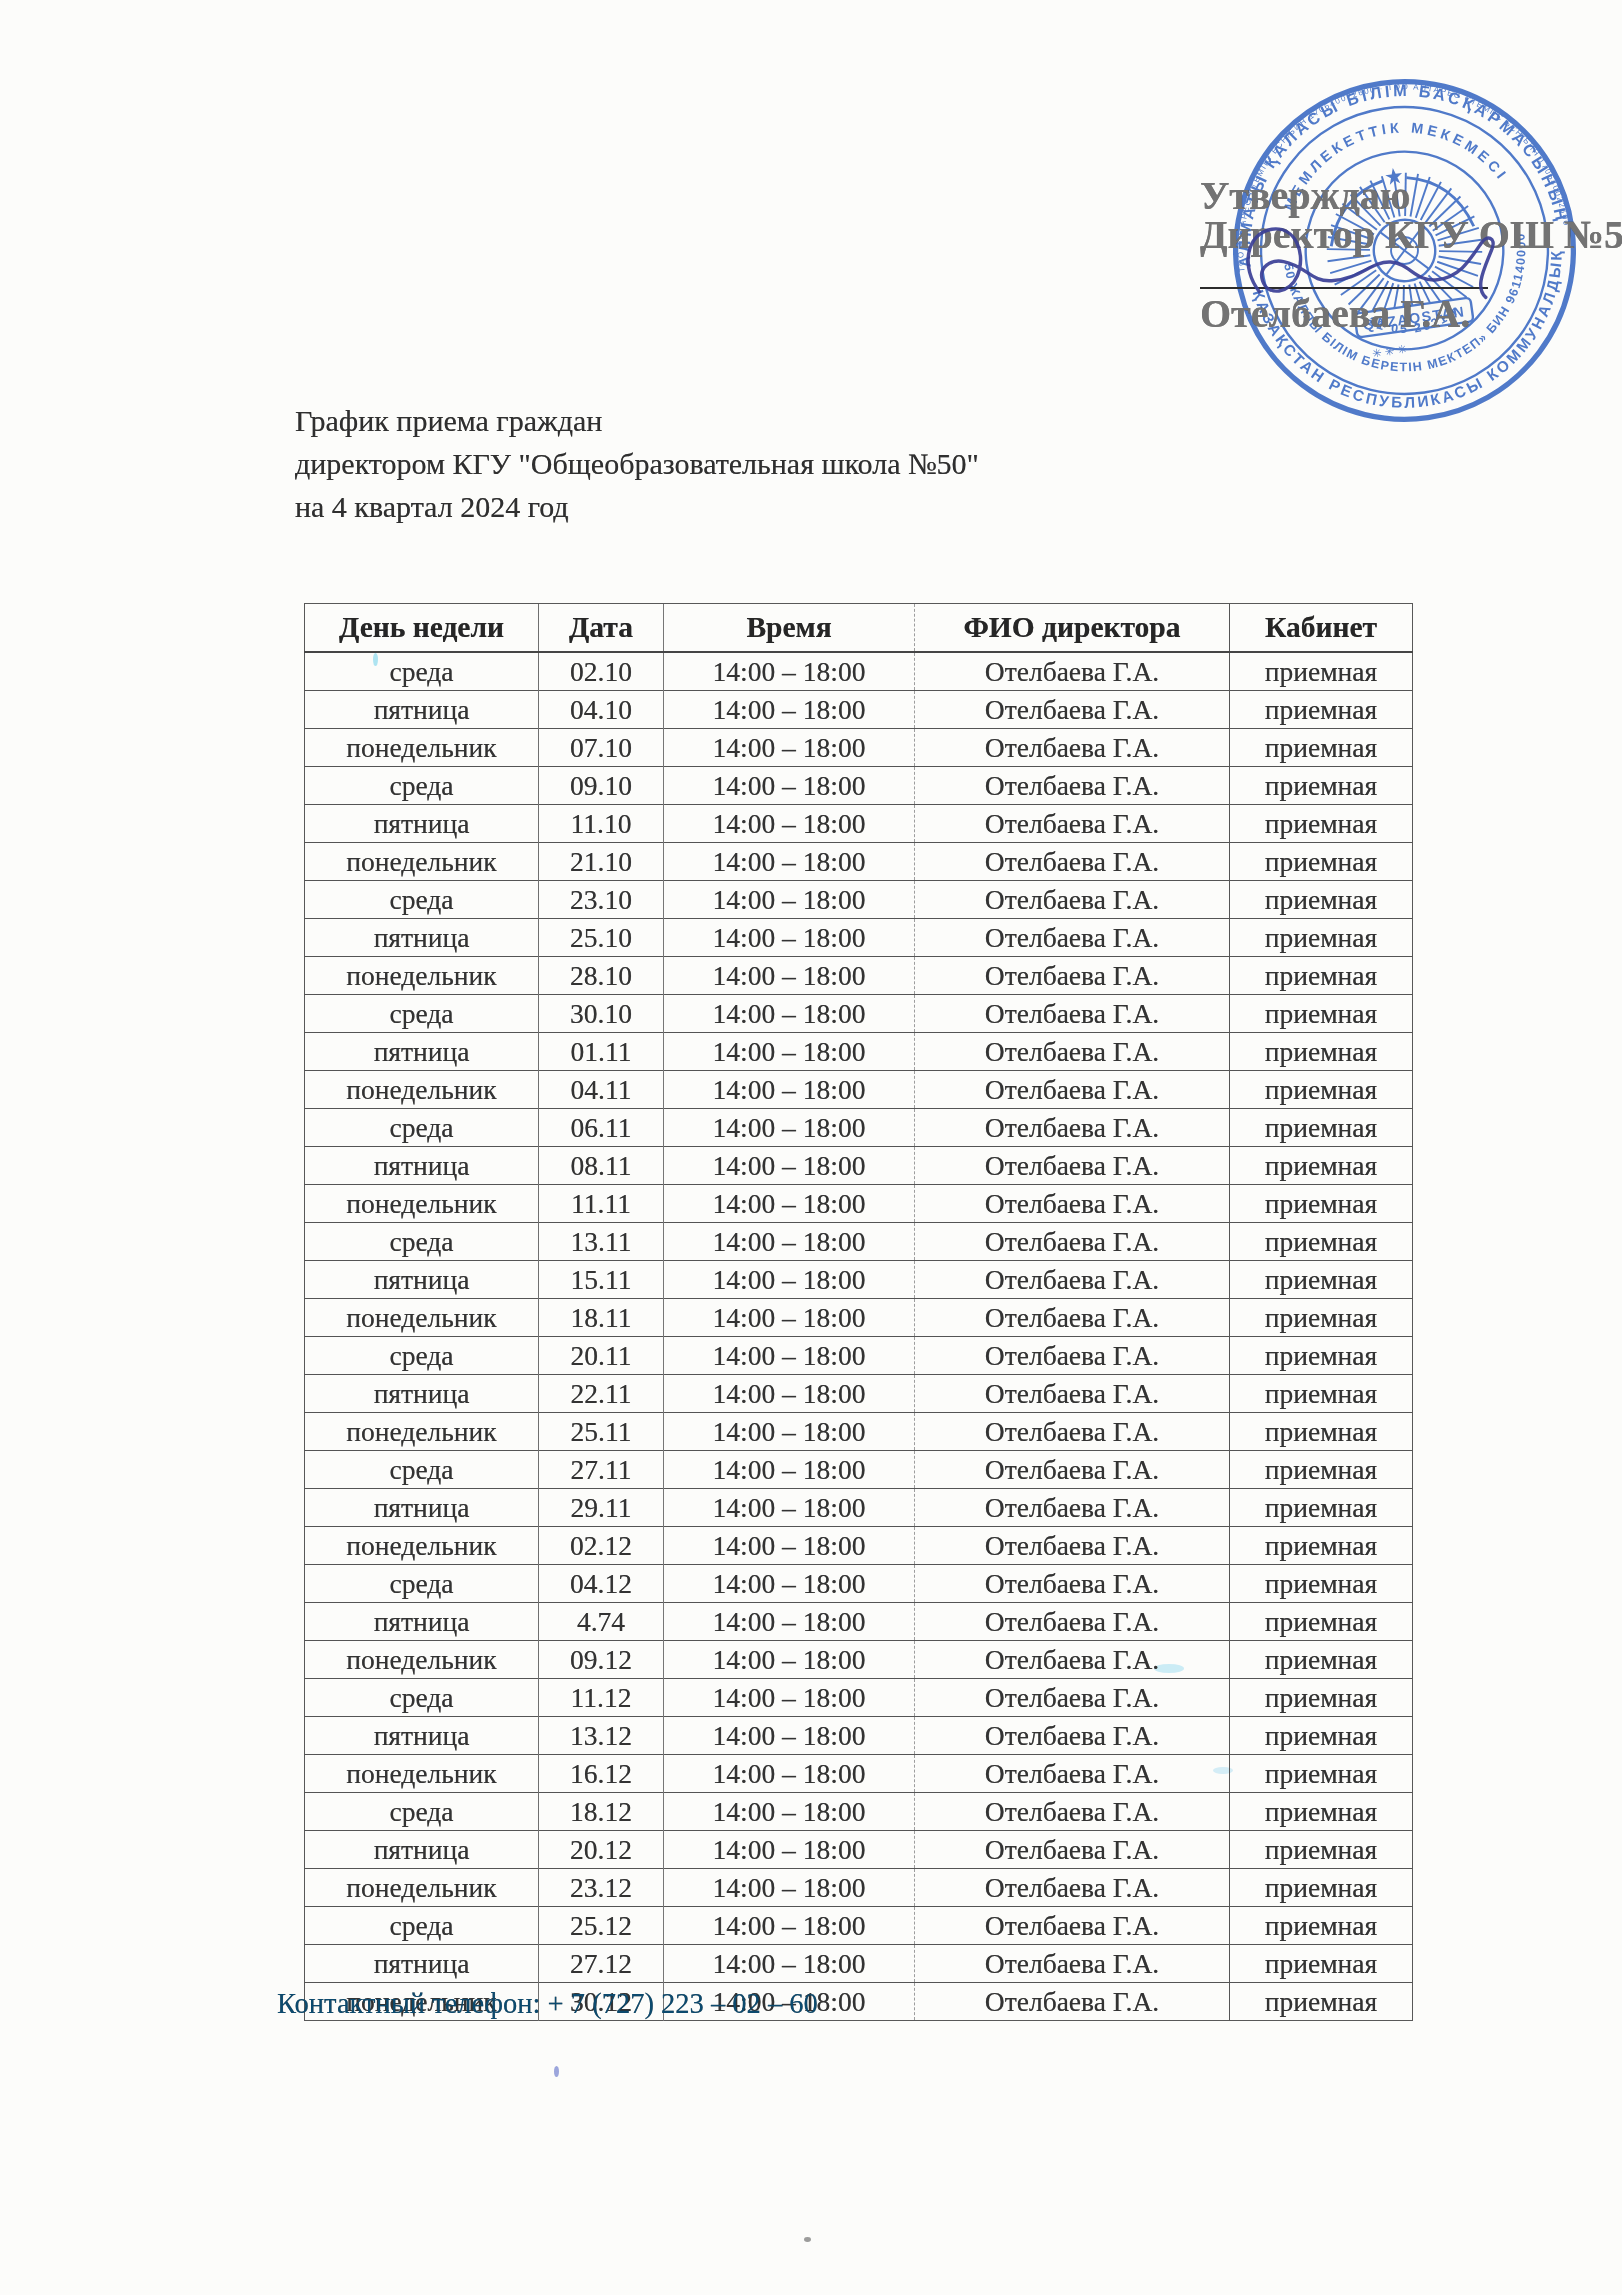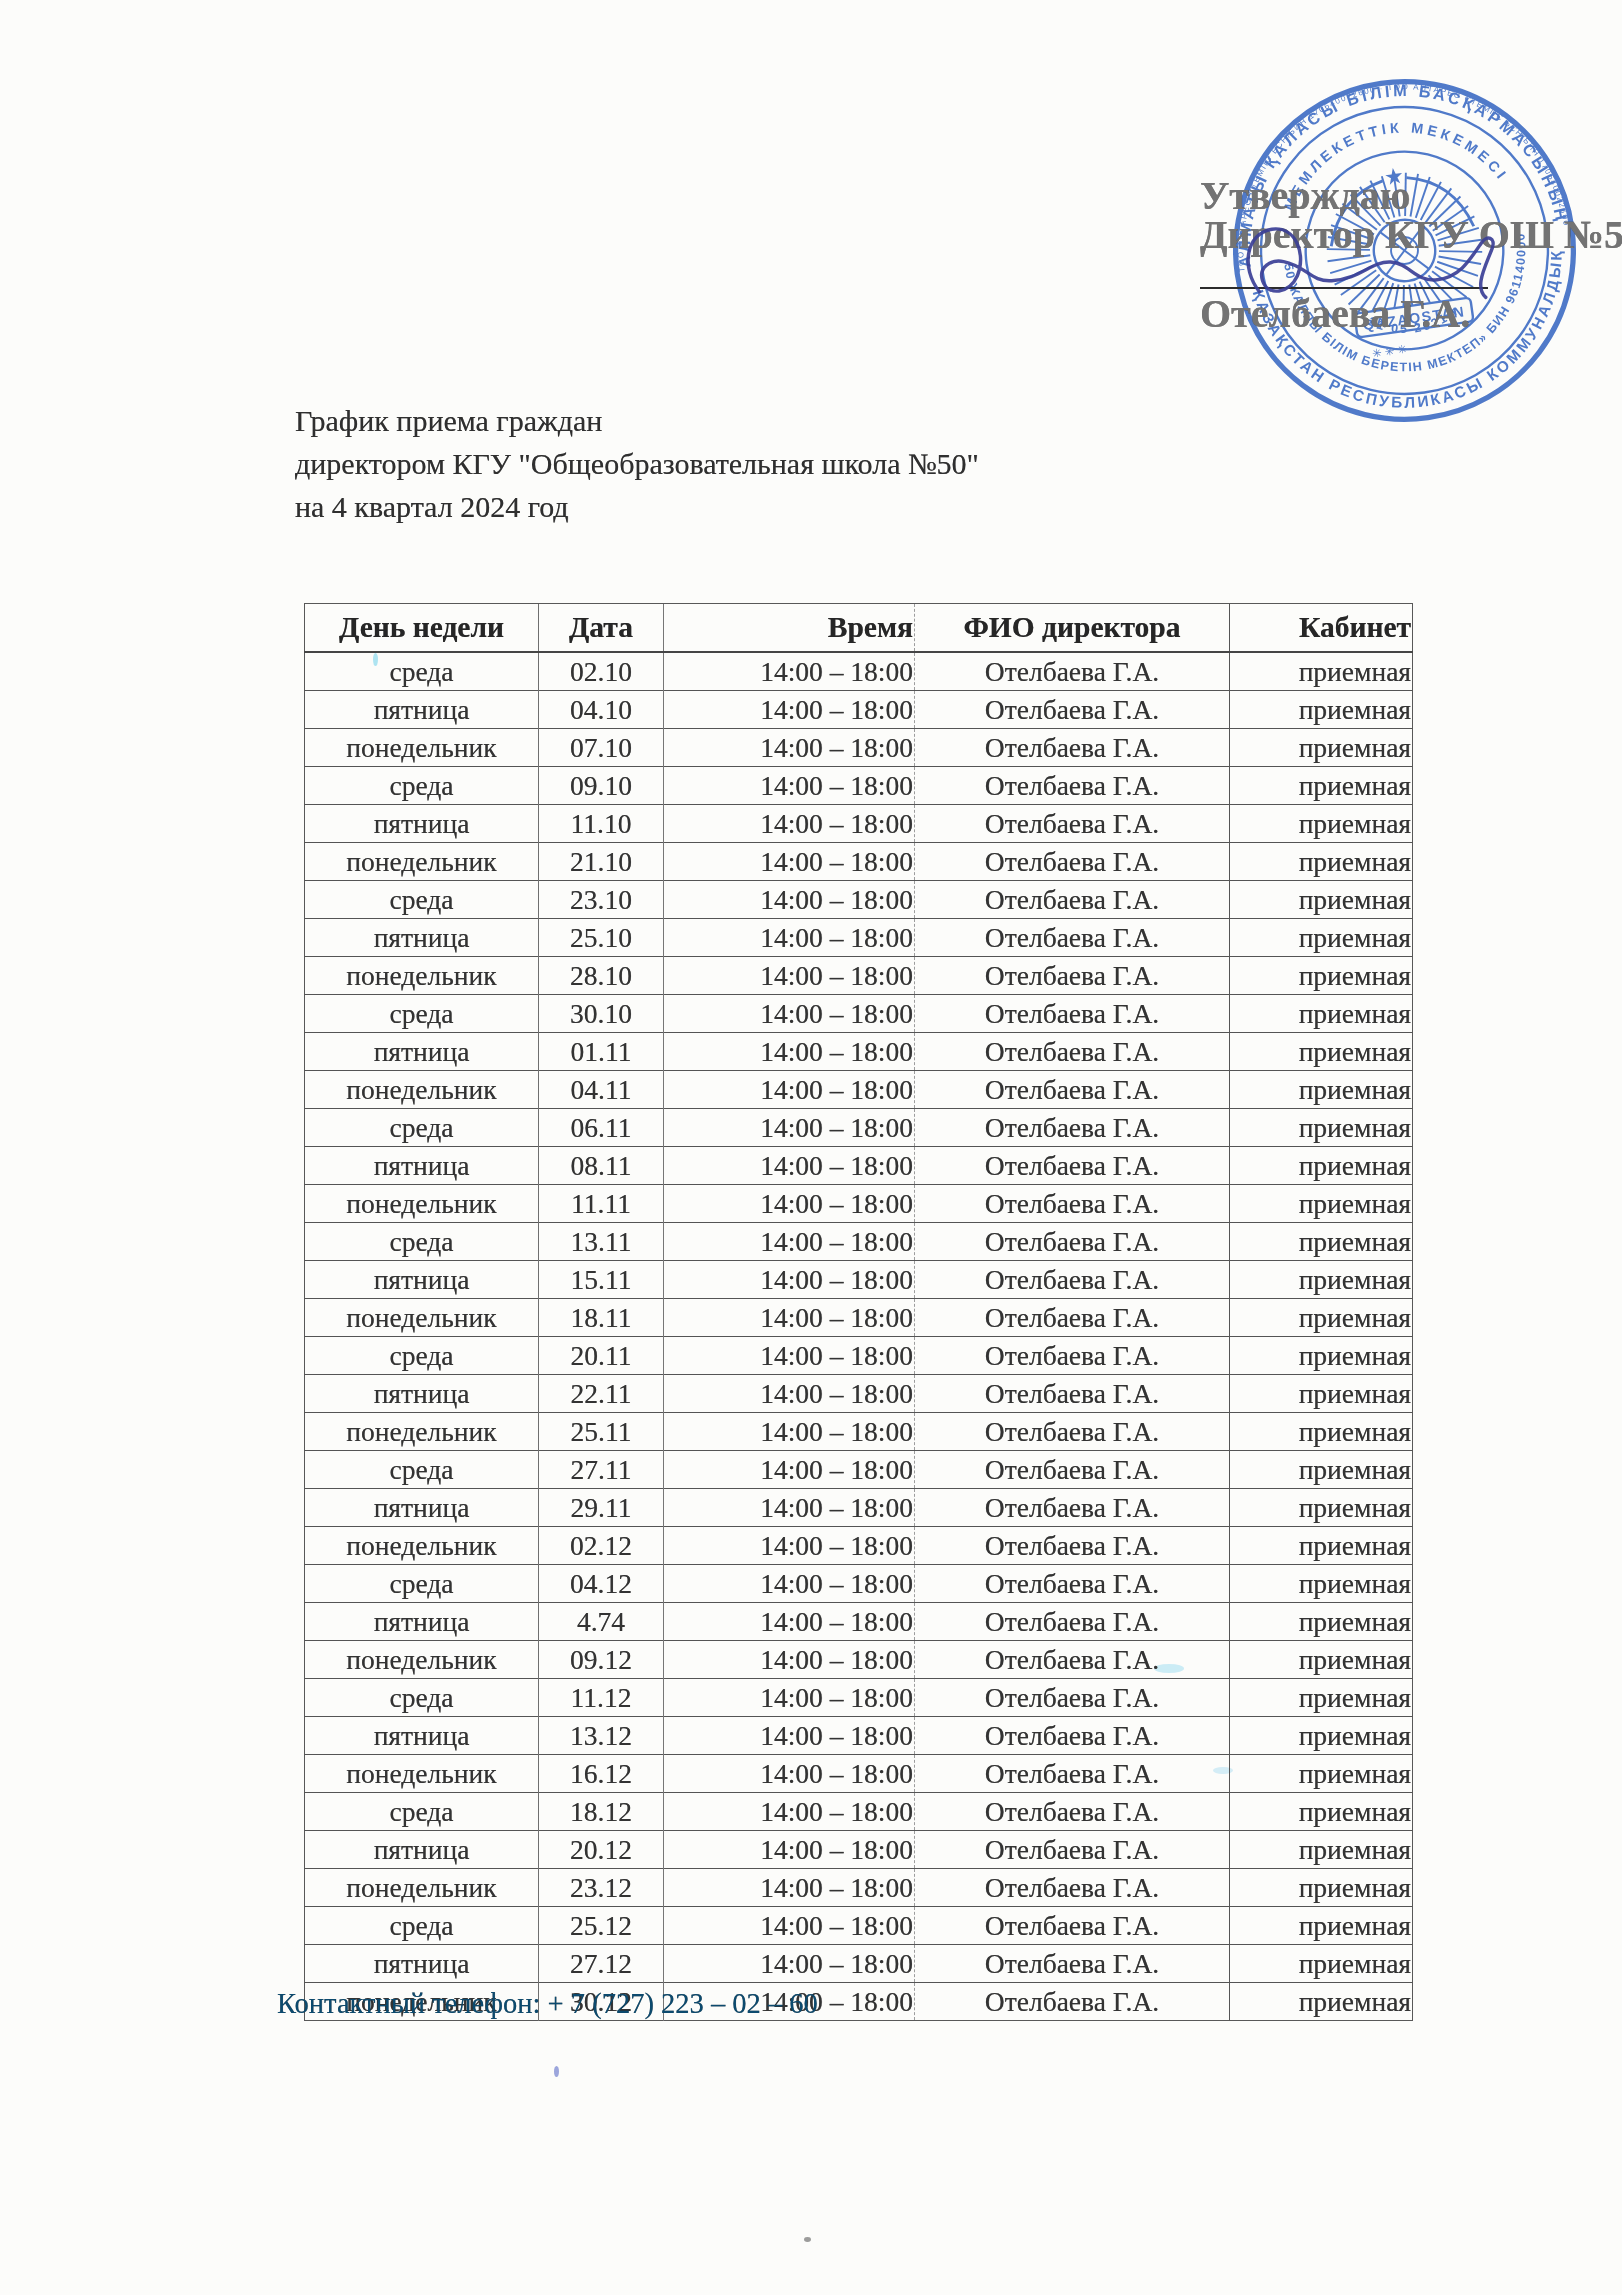--- a/index.html
+++ b/index.html
@@ -23,23 +23,23 @@
   .title-line{font-size:30px;line-height:43px;color:#2f2f2f;}
 
   
   .sched{position:absolute;left:304px;top:603px;width:1093px;border-collapse:collapse;z-index:4;
          border:1.5px solid #585858;table-layout:fixed;padding-left:32px;}
   .sched th{height:45px;font-size:29.5px;font-weight:bold;color:#262626;border-bottom:2.5px solid #454545;border-top:1.5px solid #585858;}
   .sched td{height:35px;font-size:27.5px;color:#333;text-align:center;vertical-align:middle;
             border-top:1.5px solid #545454;white-space:nowrap;overflow:hidden;}
   .sched .c0{width:231px;}
   .sched .c1{width:122px;border-left:1px solid #6f6f6f;}
-  .sched .c2{width:248px;border-left:1px solid #767676;text-align:right;}
+  .sched .c2{width:248px;border-left:1px solid #767676;}
   .sched .c3{width:312px;border-left:1px dashed #9d9d9d;}
-  .sched .c4{width:180px;border-left:1.5px solid #555;text-align:right;}
+  .sched .c4{width:180px;border-left:1.5px solid #555;}
 
   
   .footer-line{position:absolute;left:277px;font-size:28.5px;line-height:41px;color:#0c4a6e;white-space:nowrap;z-index:4;}
 
   
   .speck{position:absolute;border-radius:50%;z-index:3;}
 </style>
 </head>
 <body>
 

